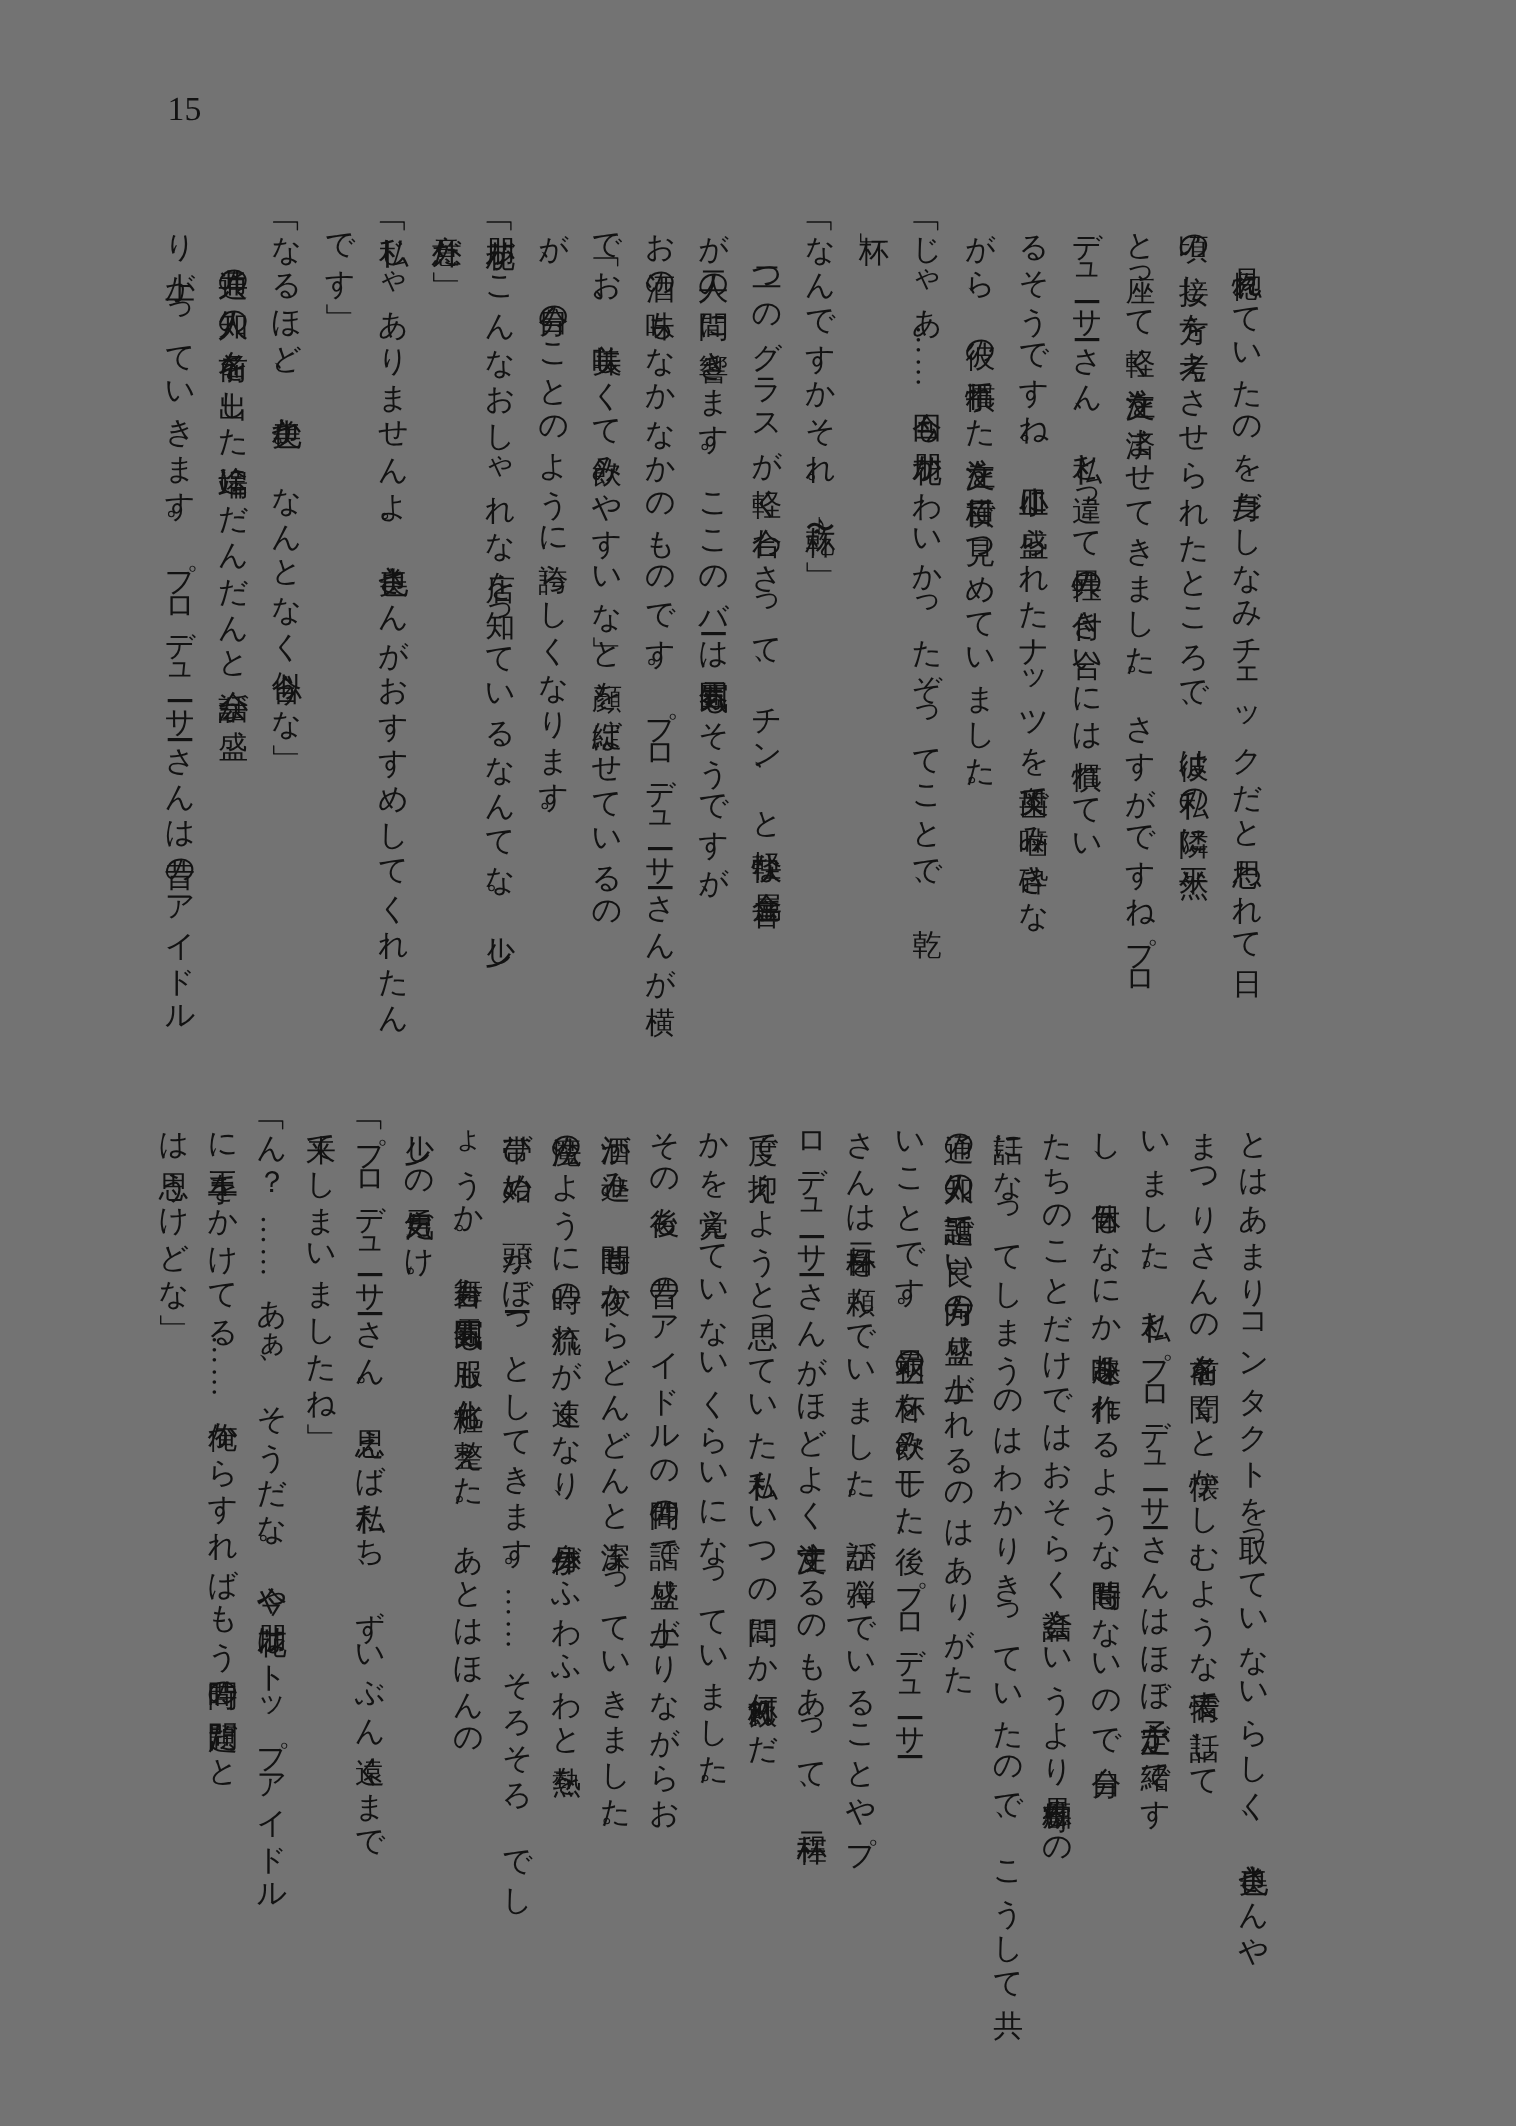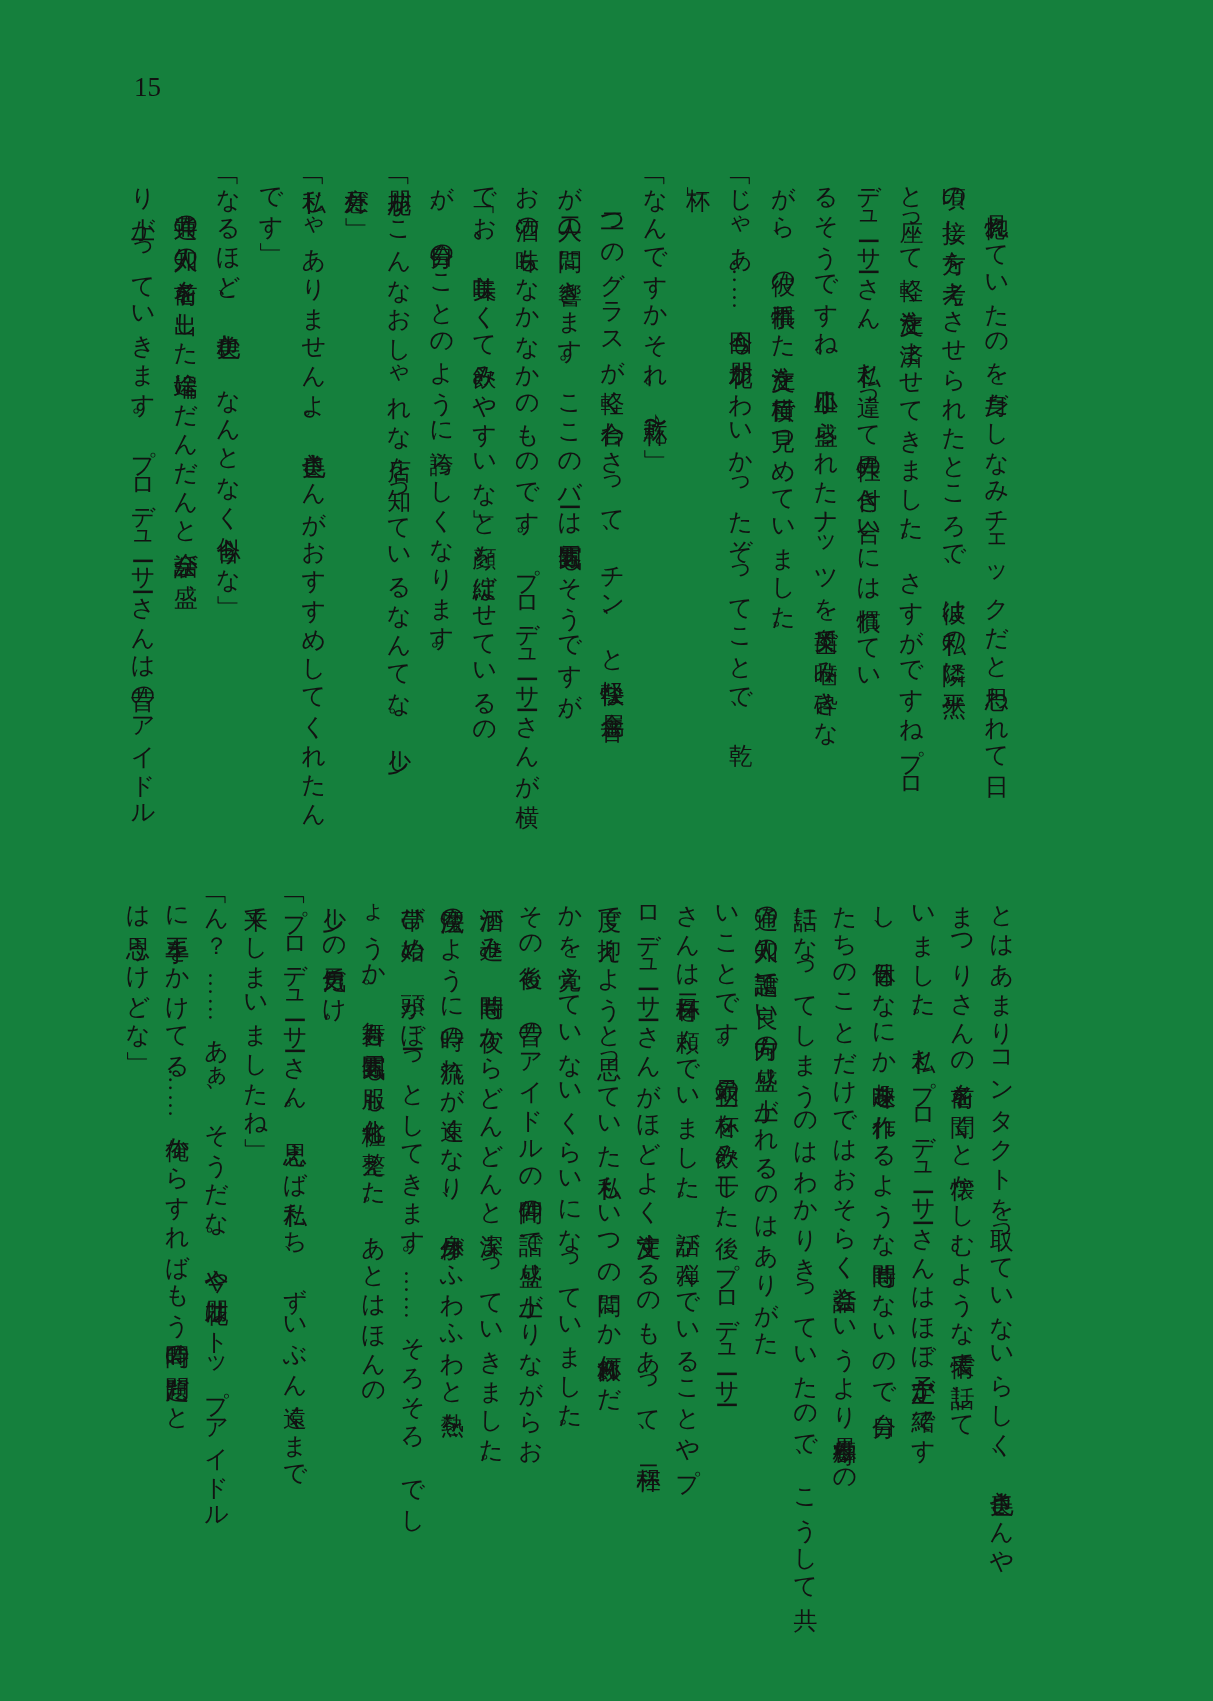--- a/index.html
+++ b/index.html
@@ -4,21 +4,21 @@
 <style>
   html, body {
     margin: 0;
     padding: 0;
     background: #ffffff;
   }
   .page {
     position: relative;
     width: 1213px;
     height: 1701px;
-    background: #15803d;
+    background: #737373;
     color: #121212;
     font-family: "Liberation Serif", "DejaVu Serif", serif;
     overflow: hidden;
   }
   .page-number {
     position: absolute;
     left: 134px;
     top: 74px;
     font-size: 27px;
     line-height: 1;

